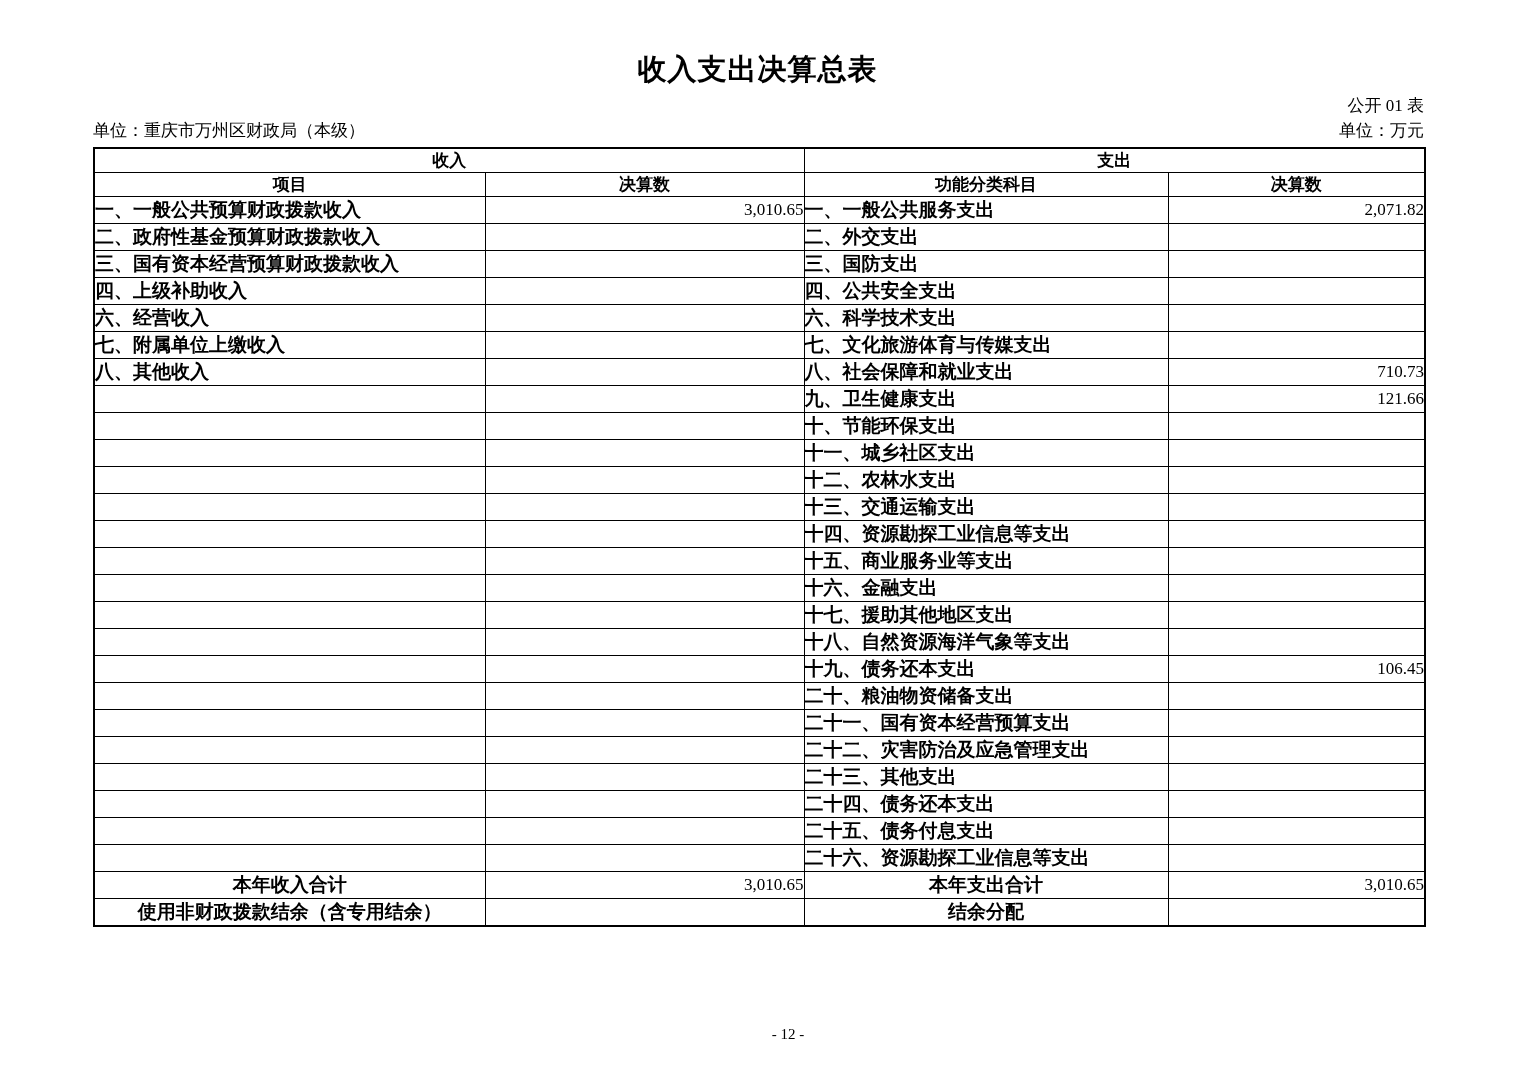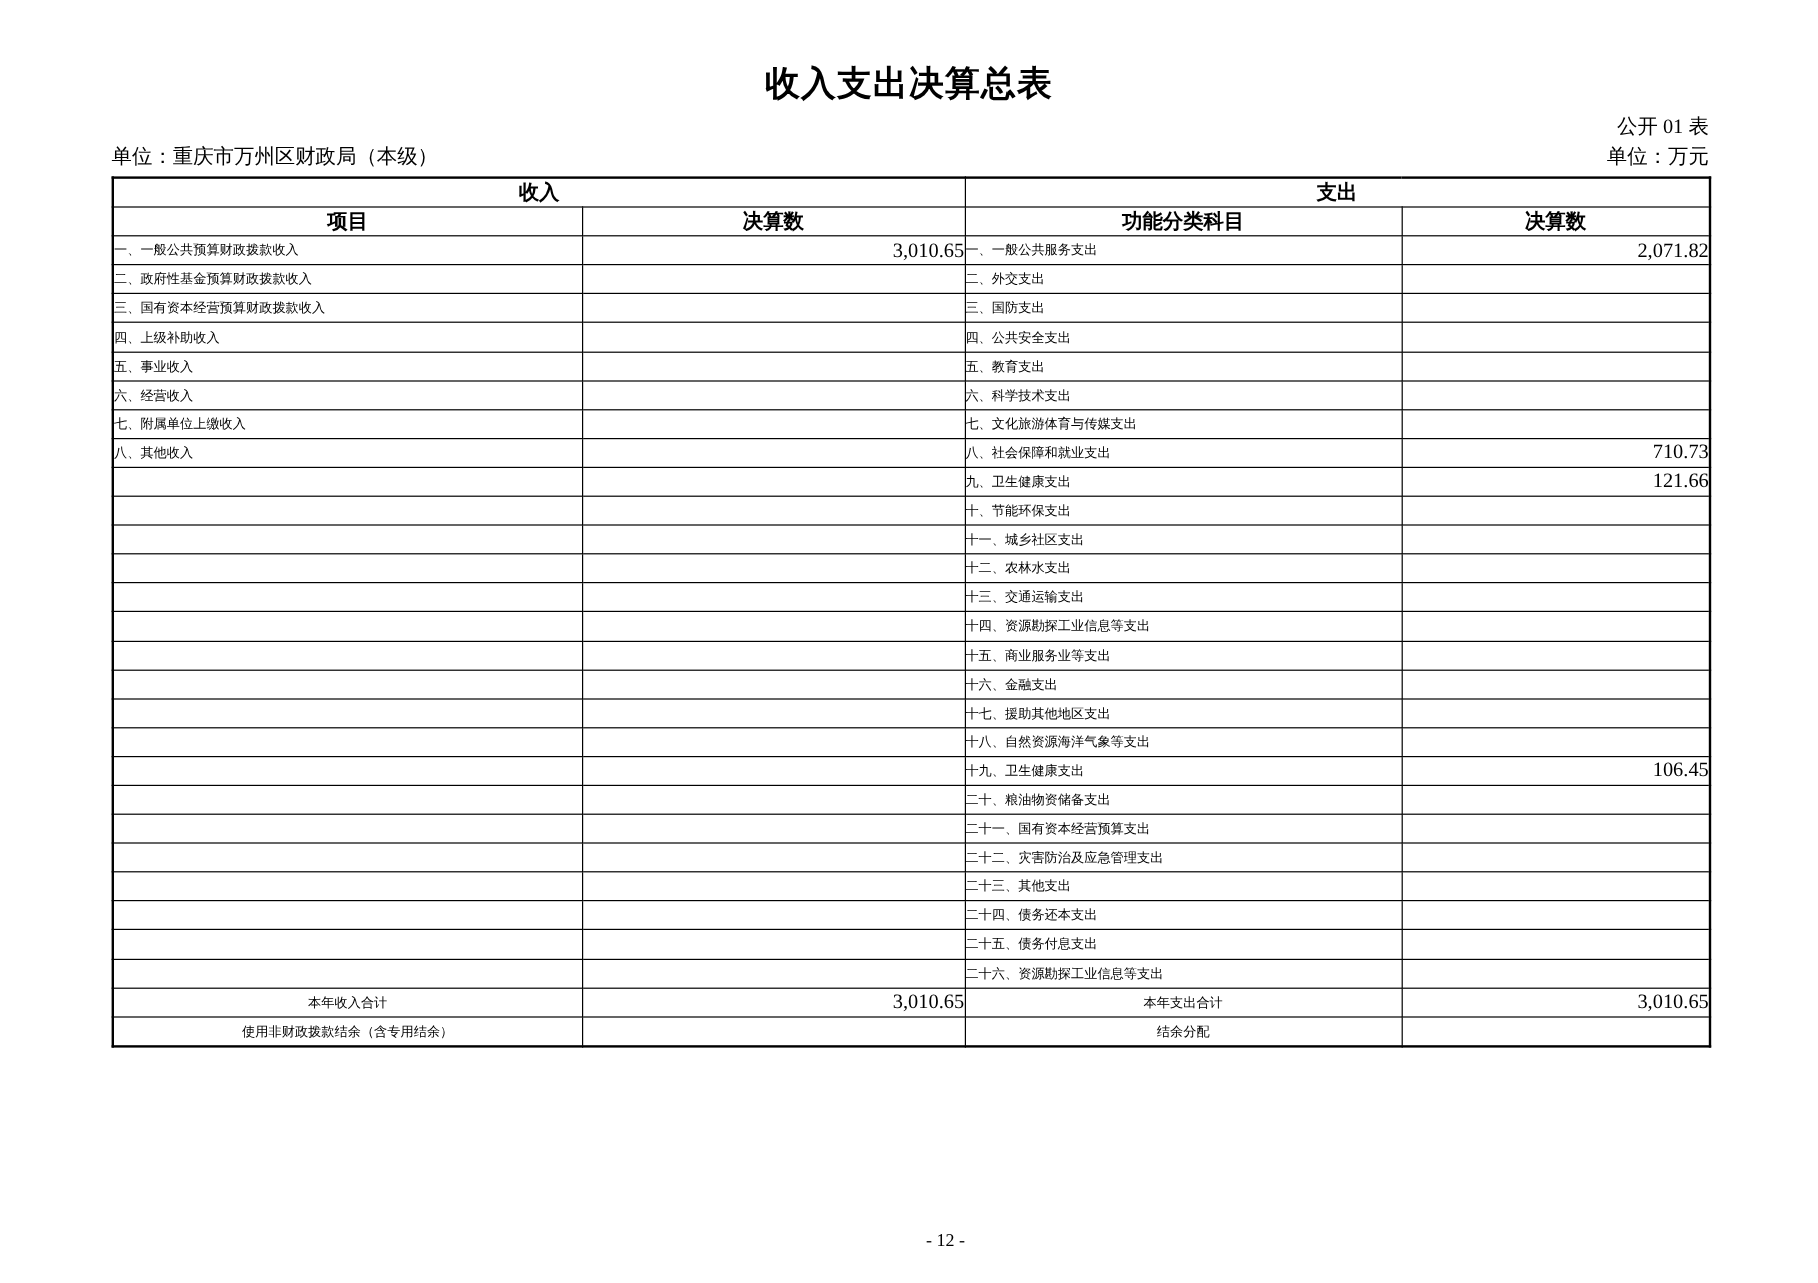--- a/index.html
+++ b/index.html
@@ -42,22 +42,22 @@
     padding:0;
     overflow:hidden;
     white-space:nowrap;
     vertical-align:middle;
   }
   table.budget th{
     font-weight:bold;text-align:center;font-size:17px;
   }
   td.mid, th.mid{ border-right-width:2px; }
   td.item{
-    text-align:left;font-weight:normal;padding-left:4px;
-    font-size:11px;
+    text-align:left;font-weight:bold;padding-left:4px;
+    font-size:19px;
   }
   td.val{
     text-align:right;font-weight:normal;padding-right:5px;
     font-size:17px;
   }
   tr.al-center td.item{ text-align:center;padding-left:0; }
   tr.al-left td.item{ text-align:center; }
   .notes{
     position:absolute;left:93px;top:951px;
     font-size:17px;line-height:22px;
@@ -118,26 +118,20 @@
     <td class="item">三、国防支出</td>
     <td class="val"></td>
   </tr>
         <tr>
     <td class="item">四、上级补助收入</td>
     <td class="val mid"></td>
     <td class="item">四、公共安全支出</td>
     <td class="val"></td>
   </tr>
         <tr>
-    <td class="item">五、事业收入</td>
-    <td class="val mid"></td>
-    <td class="item">五、教育支出</td>
-    <td class="val"></td>
-  </tr>
-        <tr>
     <td class="item">六、经营收入</td>
     <td class="val mid"></td>
     <td class="item">六、科学技术支出</td>
     <td class="val"></td>
   </tr>
         <tr>
     <td class="item">七、附属单位上缴收入</td>
     <td class="val mid"></td>
     <td class="item">七、文化旅游体育与传媒支出</td>
     <td class="val"></td>
@@ -204,21 +198,21 @@
   </tr>
         <tr>
     <td class="item"></td>
     <td class="val mid"></td>
     <td class="item">十八、自然资源海洋气象等支出</td>
     <td class="val"></td>
   </tr>
         <tr>
     <td class="item"></td>
     <td class="val mid"></td>
-    <td class="item">十九、卫生健康支出</td>
+    <td class="item">十九、债务还本支出</td>
     <td class="val">106.45</td>
   </tr>
         <tr>
     <td class="item"></td>
     <td class="val mid"></td>
     <td class="item">二十、粮油物资储备支出</td>
     <td class="val"></td>
   </tr>
         <tr>
     <td class="item"></td>

